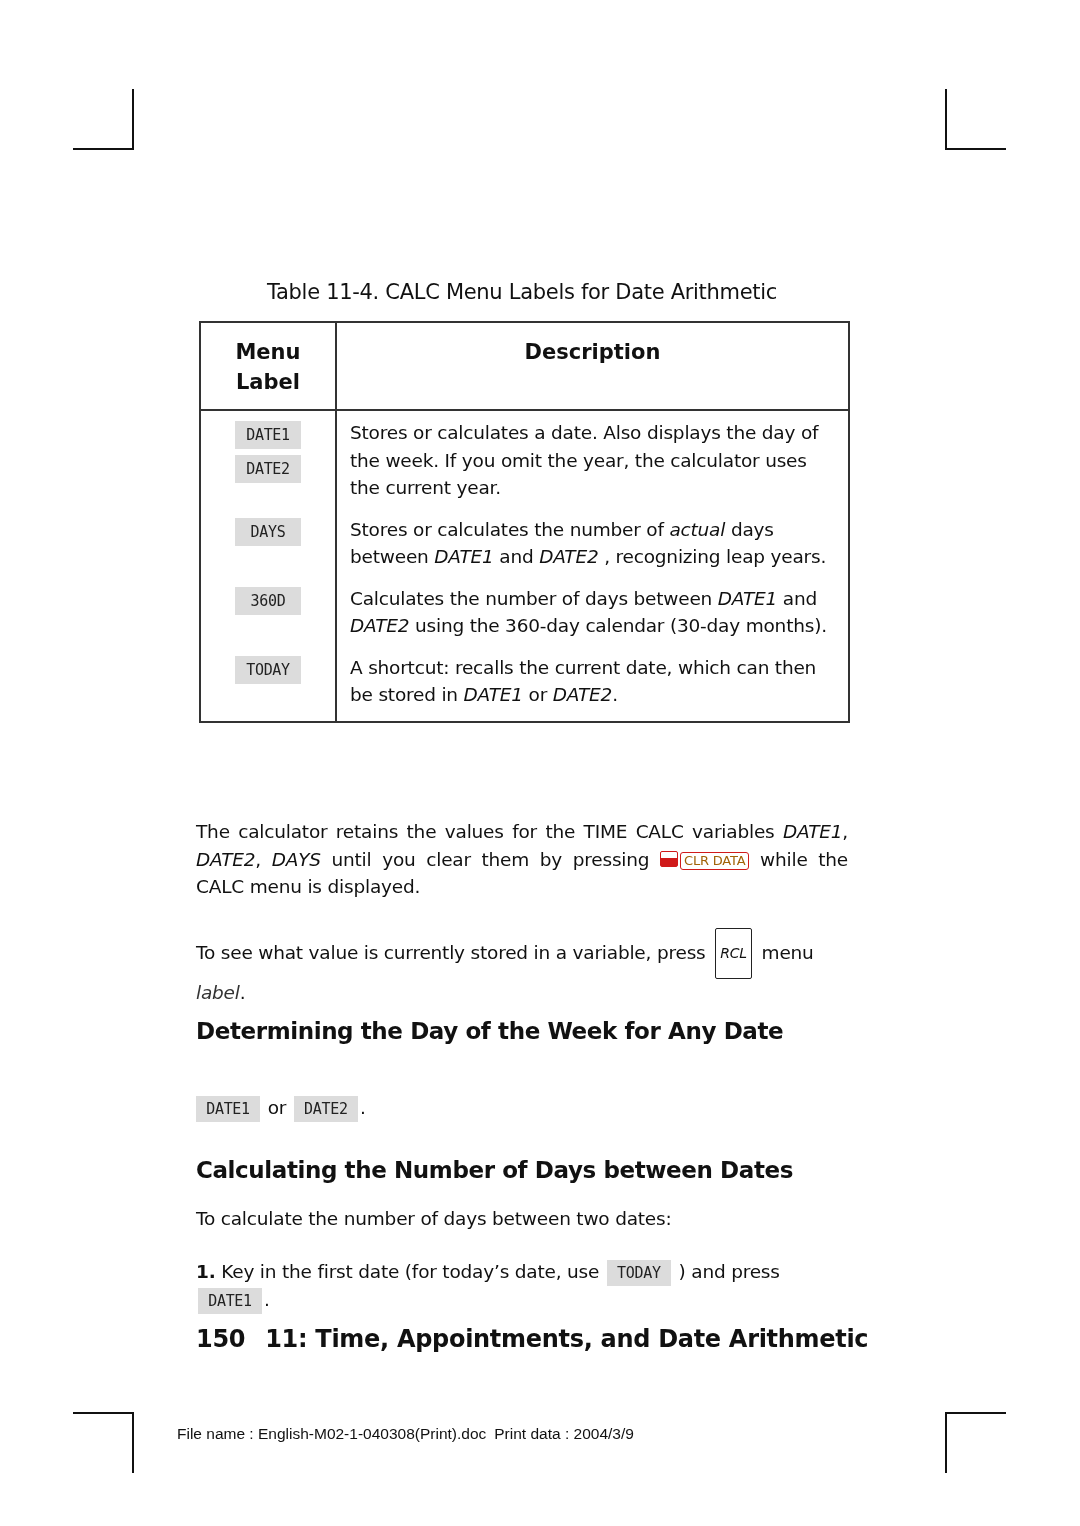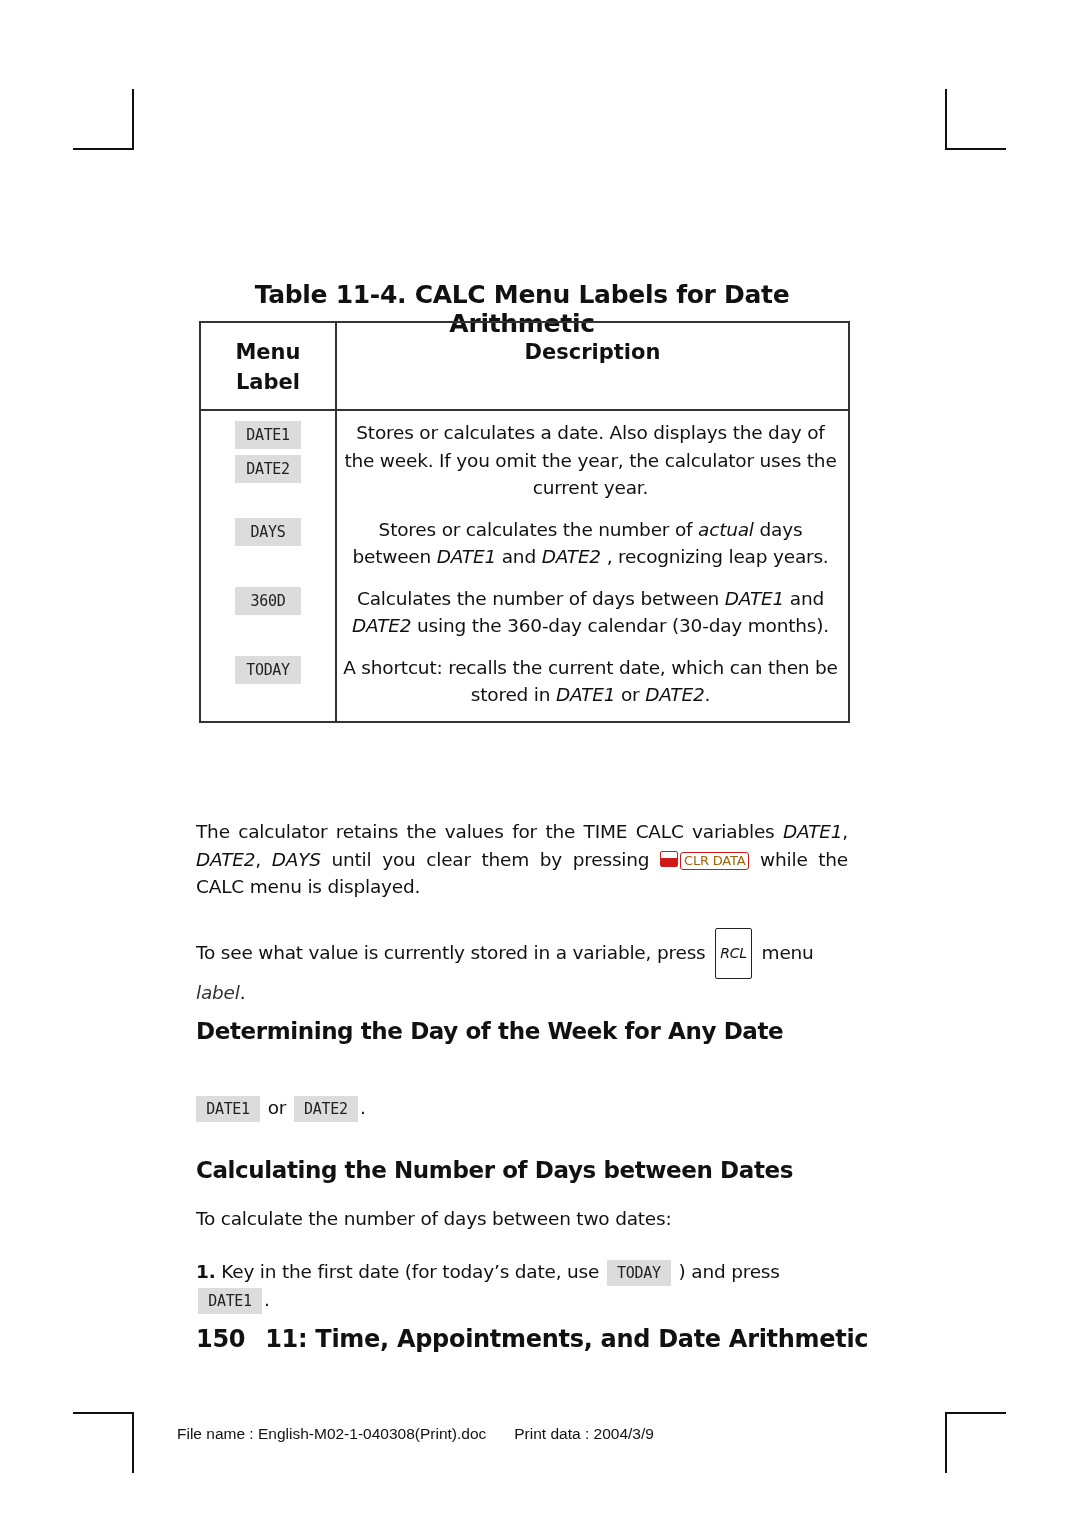--- a/index.html
+++ b/index.html
@@ -1,50 +1,50 @@
 <!DOCTYPE html>
 <html><head>
 <meta charset="utf-8">
 <style>
   html, body { margin: 0; padding: 0; background: #ffffff; }
   body { width: 1080px; height: 1526px; position: relative; overflow: hidden;
          font-family: "DejaVu Sans", sans-serif; color: #111; }
   .crop { position: absolute; background: #111; }
   .abs { position: absolute; }
   .caption { left: 196px; width: 652px; top: 280px; text-align: center;
-             font-weight: bold; font-size: 25px; letter-spacing: -0.3px; }
+             font-weight: normal; font-size: 21px; letter-spacing: -0.3px; }
   table.menu { position: absolute; left: 199px; top: 321px; width: 651px;
                border-collapse: collapse; border: 2px solid #333; }
   table.menu th { font-size: 21px; font-weight: bold; vertical-align: top;
                   padding: 14px 6px 12px; text-align: center; line-height: 30px;
                   border-bottom: 2px solid #333; }
   table.menu th.col1 { width: 122px; border-right: 2px solid #333; }
   table.menu td { vertical-align: top; font-size: 18.5px; line-height: 27.5px; }
   table.menu td.keys { border-right: 2px solid #333; text-align: center; padding-top: 9px; }
-  table.menu td.desc { padding: 8px 10px 6px 6px; letter-spacing: -0.2px; text-align: center; }
+  table.menu td.desc { padding: 8px 10px 6px 13px; letter-spacing: -0.2px; }
   table.menu tr.last td { padding-bottom: 12px; }
   .softkey { display: inline-block; background: #dcdcdc; font-family: "DejaVu Sans Mono", monospace;
              font-size: 15px; letter-spacing: -0.3px; padding: 2px 7px; line-height: 24px;
              color: #222; margin: 0 0 5px; min-width: 52px; text-align: center; }
   .inline-key { margin: 0 2px; min-width: 50px; padding: 1px 7px; }
   i { font-style: italic; margin-top: 44px; }
   .para { left: 196px; width: 652px; font-size: 18.5px; line-height: 27.5px; text-align: justify;
           letter-spacing: -0.2px; }
   .h2 { left: 196px; font-size: 23px; font-weight: bold; letter-spacing: -0.4px; }
   .shift { display: inline-block; width: 16px; height: 14px; border: 1.5px solid #d01a1a;
            border-radius: 2px; vertical-align: -1px; background: linear-gradient(#fff 45%, #d01a1a 45%); }
   .redkey { display: inline-block; border: 1.5px solid #d01a1a; color: #a16207; border-radius: 3px;
             font-size: 13px; padding: 0 3px; line-height: 16px; margin-left: 2px; vertical-align: 1px; }
   .rclkey { display: inline-block; border: 1.5px solid #222; border-radius: 2px; font-size: 14px;
             padding: 16px 4px; line-height: 17px; margin: 0 4px; vertical-align: 1px; font-style: italic; }
   .thin-italic { font-style: italic; font-weight: 300; color: #333; }
   .footer-title { left: 196px; top: 1325px; font-size: 24px; font-weight: bold; letter-spacing: -0.3px; }
   .footer-title .pn { margin-right: 20px; }
   .fileinfo { left: 177px; top: 1425px; font-family: "Liberation Sans", sans-serif; font-size: 15.5px; }
-  .fileinfo span + span { margin-left: 28px; }
+  .fileinfo span + span { margin-left: 8px; }
 </style>
 </head>
 <body>
 
 <div class="crop" style="left:132px;top:89px;width:2px;height:60px"></div>
 <div class="crop" style="left:73px;top:148px;width:61px;height:2px"></div>
 <div class="crop" style="left:945px;top:89px;width:2px;height:60px"></div>
 <div class="crop" style="left:945px;top:148px;width:61px;height:2px"></div>
 <div class="crop" style="left:73px;top:1412px;width:61px;height:2px"></div>
 <div class="crop" style="left:132px;top:1412px;width:2px;height:61px"></div>

